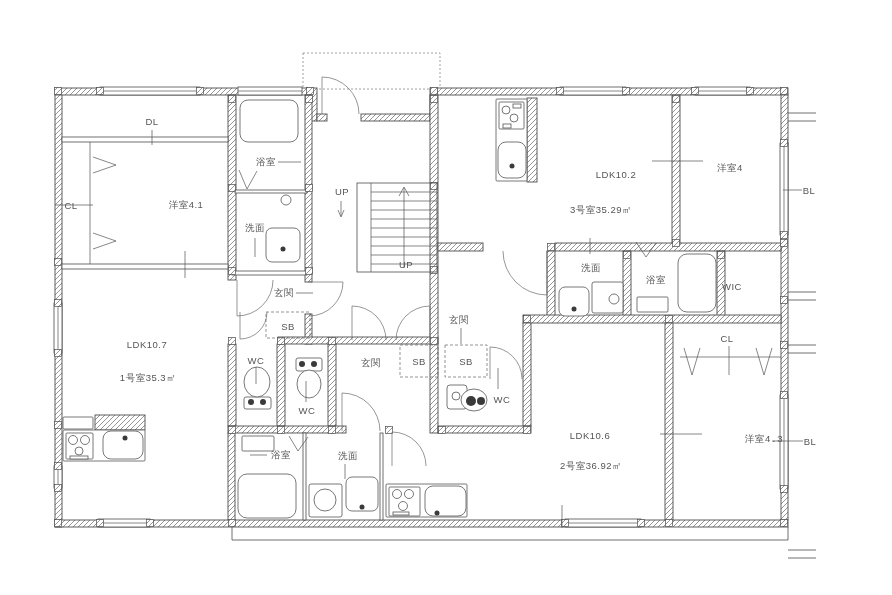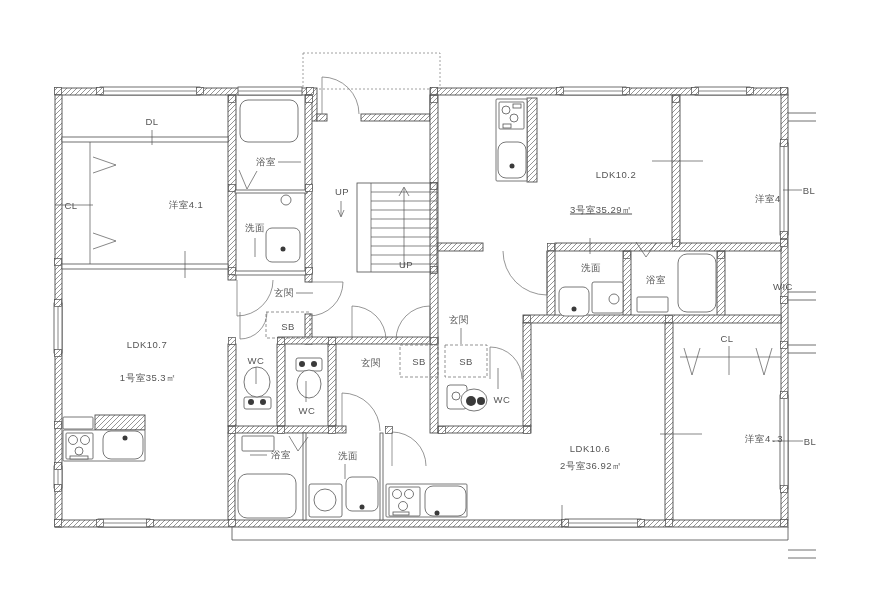--- a/index.html
+++ b/index.html
@@ -296,29 +296,29 @@
       <span class="plan-label" style="left: 256px; top: 360px;">WC</span>
       <span class="plan-label" style="left: 147px; top: 344px; text-align: center;">LDK10.7</span>
       <span class="plan-label" style="left: 148px; top: 378px;">1号室35.3㎡</span>
       <span class="plan-label" style="left: 342px; top: 191px;">UP</span>
       <span class="plan-label" style="left: 406px; top: 264px;">UP</span>
       <span class="plan-label" style="left: 371px; top: 363px;">玄関</span>
       <span class="plan-label" style="left: 419px; top: 361px;">SB</span>
       <span class="plan-label" style="left: 307px; top: 410px;">WC</span>
       <span class="plan-label" style="left: 281px; top: 455px;">浴室</span>
       <span class="plan-label" style="left: 348px; top: 456px;">洗面</span>
-      <span class="plan-label" style="left: 590px; top: 448px;">LDK10.6</span>
+      <span class="plan-label" style="left: 590px; top: 435px;">LDK10.6</span>
       <span class="plan-label" style="left: 591px; top: 466px; text-align: center;">2号室36.92㎡</span>
       <span class="plan-label" style="left: 727px; top: 338px;">CL</span>
       <span class="plan-label" style="left: 764px; top: 439px; font-family: Liberation Mono, monospace;">洋室4.3</span>
       <span class="plan-label" style="left: 810px; top: 441px;">BL</span>
       <span class="plan-label" style="left: 600px; top: 174px; margin-left: 16px;">LDK10.2</span>
-      <span class="plan-label" style="left: 601px; top: 210px; text-decoration: underline;">3号室35.29㎡</span>
+      <span class="plan-label" style="left: 601px; top: 210px;">3号室35.29㎡</span>
       <span class="plan-label" style="left: 591px; top: 268px;">洗面</span>
       <span class="plan-label" style="left: 656px; top: 280px;">浴室</span>
-      <span class="plan-label" style="left: 783px; top: 286px;">WIC</span>
-      <span class="plan-label" style="left: 768px; top: 168px; margin-top: 31px;">洋室4</span>
+      <span class="plan-label" style="left: 732px; top: 286px;">WIC</span>
+      <span class="plan-label" style="left: 730px; top: 168px;">洋室4</span>
       <span class="plan-label" style="left: 809px; top: 190px;">BL</span>
       <span class="plan-label" style="left: 459px; top: 320px;">玄関</span>
       <span class="plan-label" style="left: 466px; top: 361px;">SB</span>
       <span class="plan-label" style="left: 502px; top: 399px;">WC</span>
     </div>
 </div>
 
 </body></html>

